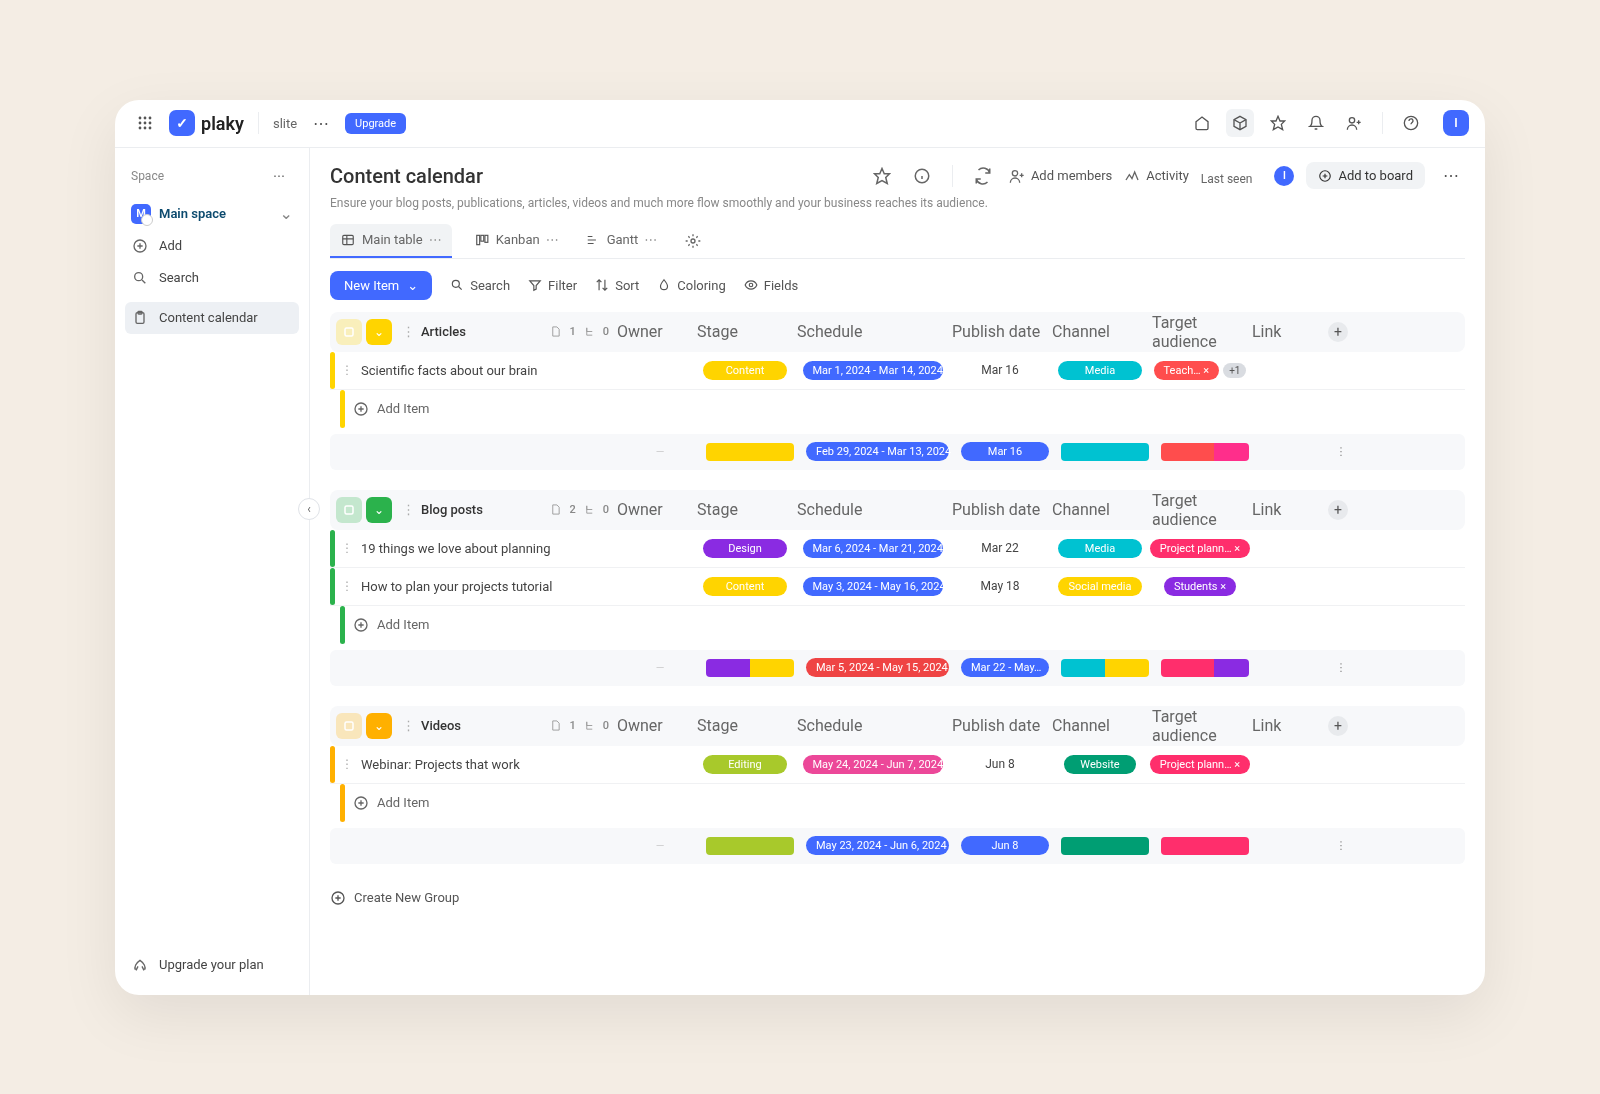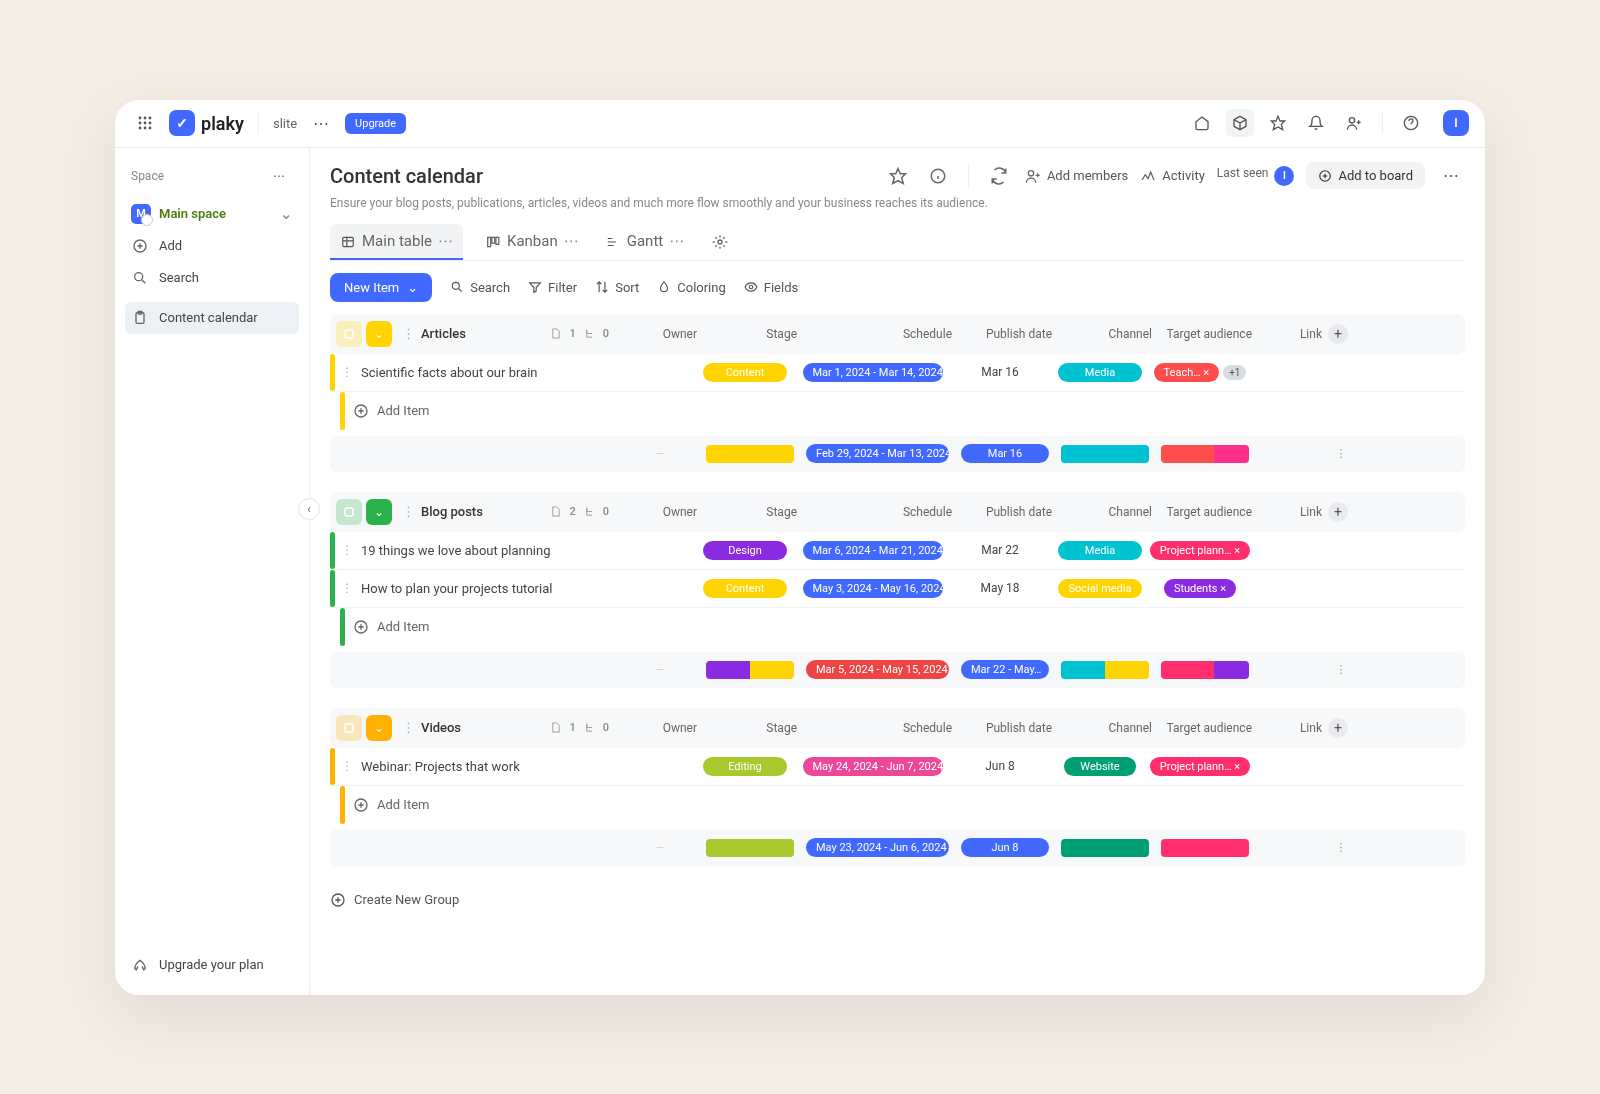--- a/index.html
+++ b/index.html
@@ -15,52 +15,52 @@
 .workspace-name { font-size: 13px; color: #666; }
 .upgrade-pill { background: #4169ff; color: #fff; font-size: 11px; padding: 4px 10px; border-radius: 6px; cursor: pointer; }
 .spacer { flex: 1; }
 .avatar { width: 26px; height: 26px; border-radius: 8px; background: #4169ff; color: #fff; display: flex; align-items: center; justify-content: center; font-size: 12px; font-weight: 600; margin-left: 8px; }
 .body-row { flex: 1; display: flex; overflow: hidden; }
 .sidebar { width: 195px; border-right: 1px solid #ebedf0; display: flex; flex-direction: column; padding: 14px 10px; position: relative; }
 .sidebar-header { display: flex; align-items: center; justify-content: space-between; font-size: 12px; color: #888; padding: 0 6px 8px; }
 .space-row { display: flex; align-items: center; gap: 8px; padding: 6px; border-radius: 6px; cursor: pointer; }
 .space-icon { width: 20px; height: 20px; border-radius: 5px; background: #4169ff; color: #fff; display: flex; align-items: center; justify-content: center; font-size: 11px; font-weight: 600; position: relative; }
 .space-icon::after { content: ''; position: absolute; bottom: -2px; right: -2px; width: 10px; height: 10px; border-radius: 50%; background: #fff; border: 1px solid #ccc; }
-.space-name { font-size: 13px; font-weight: 600; color: #4d7c0f; flex:1; }
+.space-name { font-size: 13px; font-weight: 600; color: #0c4a6e; flex:1; }
 .sb-item { display: flex; align-items: center; gap: 10px; padding: 7px 6px; border-radius: 6px; cursor: pointer; font-size: 13px; color: #444; }
 .sb-item.active { background: #edf0f4; }
 .sb-icon { width: 18px; height: 18px; display:flex; align-items:center; justify-content:center; color:#666; }
 .sidebar-footer { margin-top: auto; }
 .collapse-handle { position: absolute; right: -11px; top: 350px; width: 22px; height: 22px; border-radius: 50%; background: #fff; border: 1px solid #e0e3e8; display: flex; align-items: center; justify-content: center; cursor: pointer; font-size: 12px; color: #666; z-index: 5; }
 
 .main { flex: 1; display: flex; flex-direction: column; overflow: hidden; }
 .page-header { padding: 14px 20px 0; }
 .title-row { display: flex; align-items: center; gap: 12px; }
 .page-title { font-size: 20px; font-weight: 500; color: #333; flex: 1; }
-.last-seen { font-size: 12px; color: #666; display:flex; align-items:flex-start; gap:6px; }
+.last-seen { font-size: 12px; color: #666; display:flex; align-items:flex-end; gap:22px; }
 .last-seen .av { width:20px; height:20px; border-radius:50%; background:#4169ff; color:#fff; display:flex; align-items:center; justify-content:center; font-size:10px; font-weight:600; }
 .add-board-btn { background: #f1f3f5; border-radius: 8px; padding: 6px 12px; font-size: 13px; display: flex; align-items: center; gap: 6px; cursor: pointer; color:#333;justify-content:flex-end; }
 .page-desc { font-size: 12px; color: #888; margin-top: 6px; }
 .tabs-row { display: flex; align-items: center; gap: 18px; margin-top: 14px; border-bottom: 1px solid #ebedf0; }
-.tab { display: flex; align-items: flex-end; gap: 6px; font-size: 15px; color: #666; padding: 8px 4px; cursor: pointer; border-bottom: 2px solid transparent; }
+.tab { display: flex; align-items: flex-start; gap: 6px; font-size: 13px; color: #666; padding: 8px 4px; cursor: pointer; border-bottom: 2px solid transparent; }
 .tab.active { border-bottom-color: #4169ff; background:#f1f3f5; border-radius: 6px 6px 0 0; padding-left:10px; padding-right:10px; }
 .tab-icon { width:16px; height:16px; display:flex; align-items:center; justify-content:center; }
 .toolbar-row { display: flex; align-items: center; gap: 18px; padding: 12px 20px; }
 .new-item-btn { background: #4169ff; color: #fff; border-radius: 8px; padding: 7px 14px; font-size: 13px; display: flex; align-items: center; gap: 8px; cursor: pointer; }
 .tool { display: flex; align-items: center; gap: 6px; font-size: 13px; color: #555; cursor: pointer; }
 
 .groups { flex: 1; overflow-y: auto; padding: 0 20px 20px; }
 .group { margin-bottom: 20px; }
 .group-header { display: flex; align-items: center; background: #f7f8fa; border-radius: 8px; height: 40px; font-size: 12px; color: #555; }
 .grp-toggle { display:flex; gap:4px; padding-left:6px; }
 .grp-check { width: 26px; height: 26px; border-radius: 6px; display:flex; align-items:center; justify-content:center; cursor:pointer; }
 .grp-expand { width: 26px; height: 26px; border-radius: 6px; display:flex; align-items:center; justify-content:center; color:#fff; cursor:pointer; }
 .col-name { display:flex; align-items:center; gap:6px; font-weight:500; color:#333; font-size:13px; padding-left:10px; width: 225px; }
 .col-meta { display:flex; align-items:center; gap:8px; font-size:11px; color:#888; margin-left:auto; padding-right:8px; }
-.col-head { text-align:right; font-size:12px; color:#666; }
+.col-head { text-align:left; font-size:16px; color:#666; }
 .c-owner{width:80px;} .c-stage{width:100px;} .c-sched{width:155px;} .c-pub{width:100px;} .c-chan{width:100px;} .c-aud{width:100px;} .c-link{width:70px;}
 .c-plus { width: 32px; display:flex; align-items:center; justify-content:center; }
 .c-plus .plus-badge { width:20px; height:20px; border-radius:50%; background:#e8eaed; display:flex; align-items:center; justify-content:center; font-size:14px; color:#555; cursor:pointer; }
 
 .row { display:flex; align-items:center; height:38px; border-bottom:1px solid #f0f1f3; font-size:12px; color:#444; }
 .row-accent { width:5px; align-self:stretch; border-radius:3px; margin-right:4px; }
 .row-drag { width:16px; display:flex; align-items:center; justify-content:center; color:#aaa; cursor:grab; }
 .row-title { width: 260px; padding-left:6px; font-size:13px; }
 .cell { text-align:center; display:flex; align-items:center; justify-content:center; }
 .pill { border-radius: 12px; padding: 3px 10px; font-size: 11px; color: #fff; display:inline-block; white-space:nowrap; }

